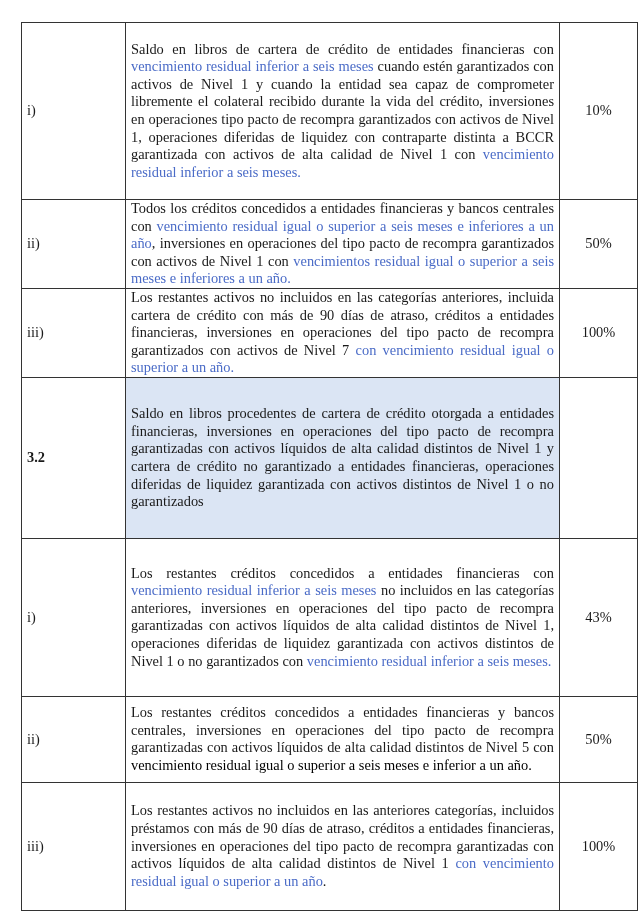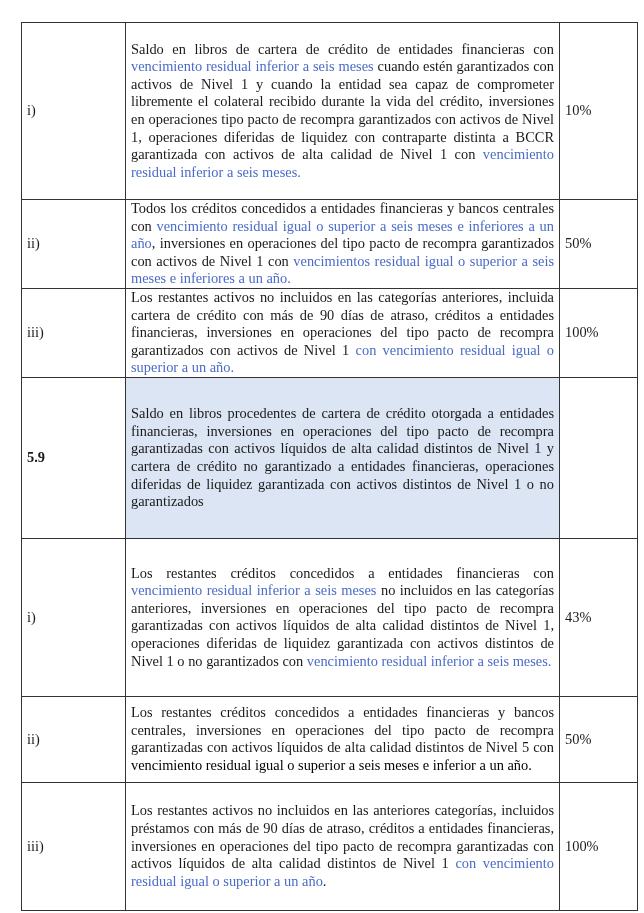--- a/index.html
+++ b/index.html
@@ -9,21 +9,21 @@
     position: absolute; left: 21px; top: 22px;
     width: 616px; border-collapse: collapse; table-layout: fixed;
     font-size: 14.4px; line-height: 17.6px;
   }
   table.doc td { border: 1.3px solid #333; vertical-align: middle; padding: 0 5px; }
   col.c1 { width: 104px; }
   col.c2 { width: 434px; }
   col.c3 { width: 78px; }
   td.label { padding-left: 6px; }
   td.desc { text-align: justify; padding: 1px 5px 1px 5px; }
-  td.rate { padding-left: 6px; }
+  td.rate { padding-left: 6px; text-align: center; }
   .hl { color: #4a6bc7; margin-top: 48px; }
   tr.section td.desc { background: #dbe5f4; font-weight: normal; }
   tr.section td.label { font-weight: bold; }
   tr.r1 { height: 177px; }
   tr.r2 { height: 89px; }
   tr.r3 { height: 85px; }
   tr.r4 { height: 161px; }
   tr.r5 { height: 158px; }
   tr.r6 { height: 86px; }
   tr.r7 { height: 128px; }
@@ -43,25 +43,25 @@
       <td class="desc"><span>Saldo en libros de cartera de crédito de entidades financieras con </span><span class="hl" style="color: rgb(74, 107, 199);">vencimiento residual inferior a seis meses</span><span> cuando estén garantizados con activos de Nivel 1 y cuando la entidad sea capaz de comprometer libremente el colateral recibido durante la vida del crédito, inversiones en operaciones tipo pacto de recompra garantizados con activos de Nivel 1, operaciones diferidas de liquidez con contraparte distinta a BCCR garantizada con activos de alta calidad de Nivel 1  con </span><span class="hl" style="color: rgb(74, 107, 199);">vencimiento residual inferior a seis meses.</span></td>
       <td class="rate">10%</td>
     </tr>
     <tr class="r2">
       <td class="label">ii)</td>
       <td class="desc"><span>Todos los créditos concedidos a entidades financieras y bancos centrales con </span><span class="hl" style="color: rgb(74, 107, 199);">vencimiento residual igual o superior a seis meses e inferiores a un año</span><span>, inversiones en operaciones del tipo pacto de recompra garantizados con activos de Nivel 1 con </span><span class="hl" style="color: rgb(74, 107, 199);">vencimientos residual igual o superior a seis meses e inferiores a un año.</span></td>
       <td class="rate">50%</td>
     </tr>
     <tr class="r3">
       <td class="label">iii)</td>
-      <td class="desc"><span>Los restantes activos no incluidos en las categorías anteriores, incluida cartera de crédito con más de 90 días de atraso, créditos a entidades financieras, inversiones en operaciones del tipo pacto de recompra garantizados con activos de Nivel 1</span><span class="hl" style="color: rgb(74, 107, 199);"> con vencimiento residual igual o superior a un año.</span></td>
+      <td class="desc"><span>Los restantes activos no incluidos en las categorías anteriores, incluida cartera de crédito con más de 90 días de atraso, créditos a entidades financieras, inversiones en operaciones del tipo pacto de recompra garantizados con activos de Nivel 7</span><span class="hl" style="color: rgb(74, 107, 199);"> con vencimiento residual igual o superior a un año.</span></td>
       <td class="rate">100%</td>
     </tr>
     <tr class="r4 section">
-      <td class="label">5.9</td>
+      <td class="label">3.2</td>
       <td class="desc"><span>Saldo en libros procedentes de cartera de crédito otorgada a entidades financieras, inversiones en operaciones del tipo pacto de recompra garantizadas con activos líquidos de alta calidad distintos de Nivel 1 y cartera de crédito no garantizado a entidades financieras, operaciones diferidas de liquidez garantizada con activos distintos de Nivel 1 o no garantizados</span></td>
       <td class="rate"></td>
     </tr>
     <tr class="r5">
       <td class="label">i)</td>
       <td class="desc"><span>Los restantes créditos concedidos a entidades financieras con </span><span class="hl" style="color: rgb(74, 107, 199);">vencimiento residual inferior a seis meses</span><span> no incluidos en las categorías anteriores, inversiones en operaciones del tipo pacto de recompra garantizadas con activos líquidos de alta calidad distintos de Nivel 1, operaciones diferidas de liquidez garantizada con activos distintos de Nivel 1 o no garantizados con </span><span class="hl" style="color: rgb(74, 107, 199);">vencimiento residual inferior a seis meses.</span></td>
       <td class="rate">43%</td>
     </tr>
     <tr class="r6">
       <td class="label">ii)</td>

